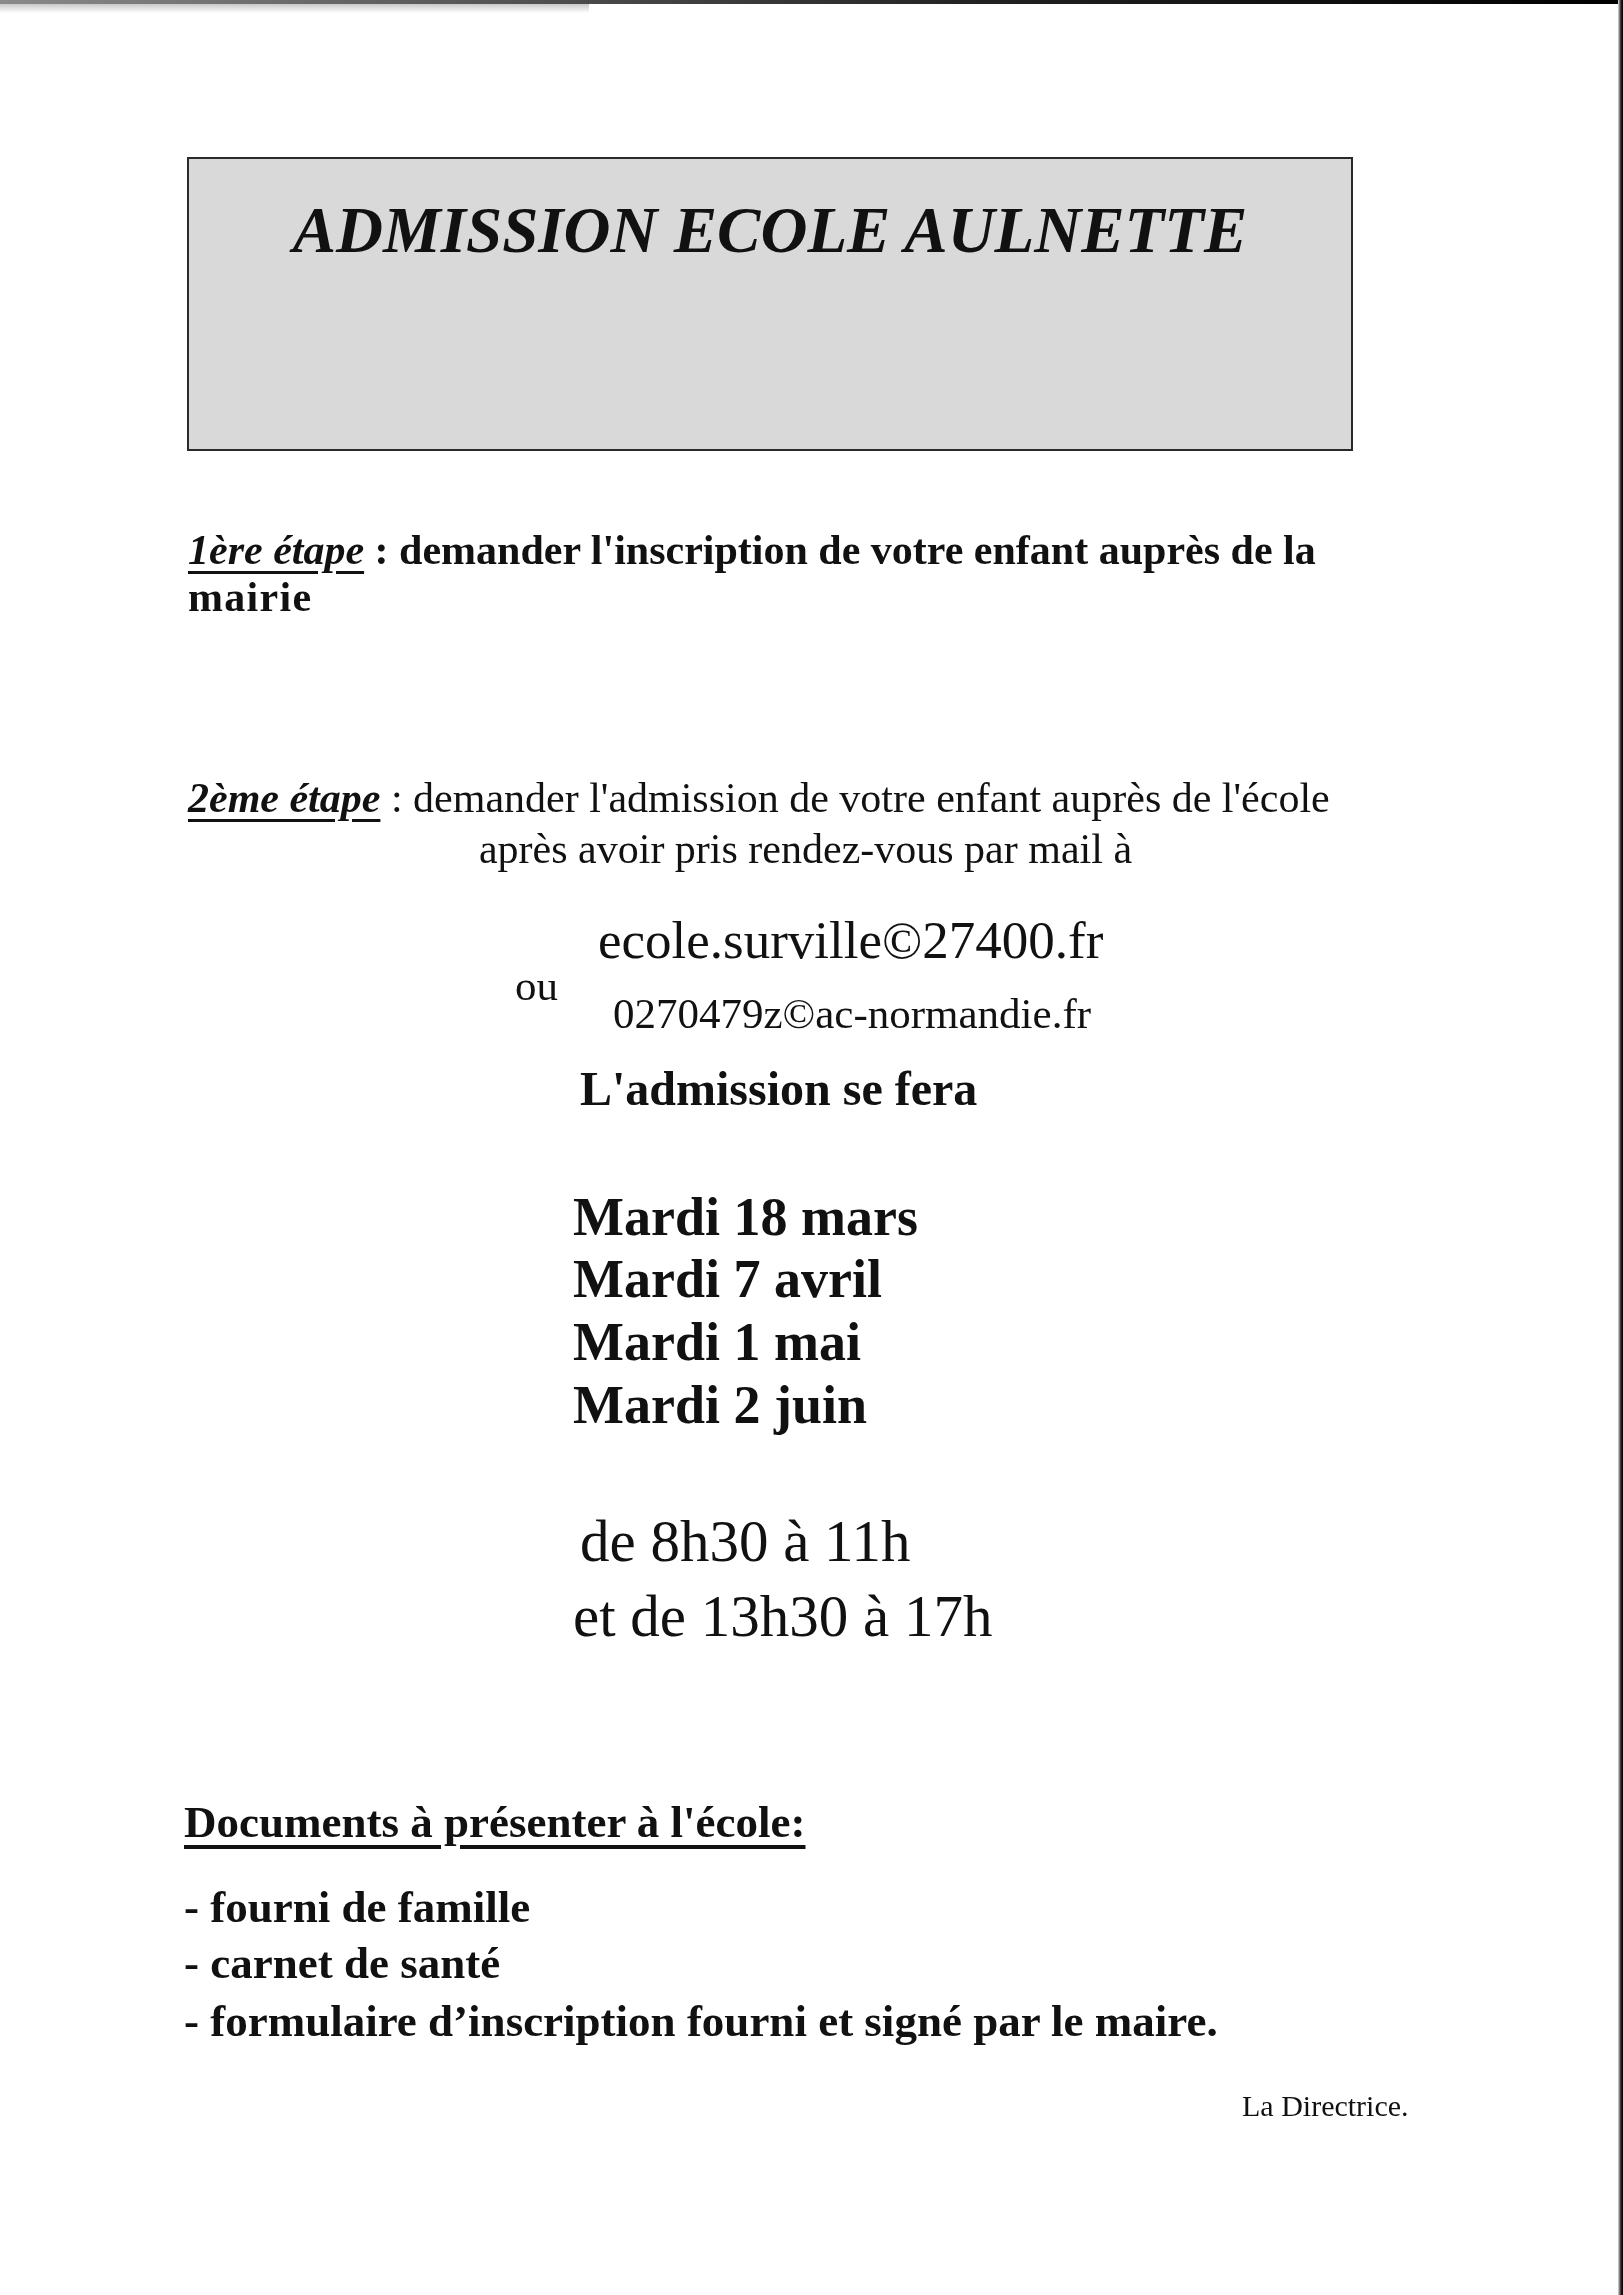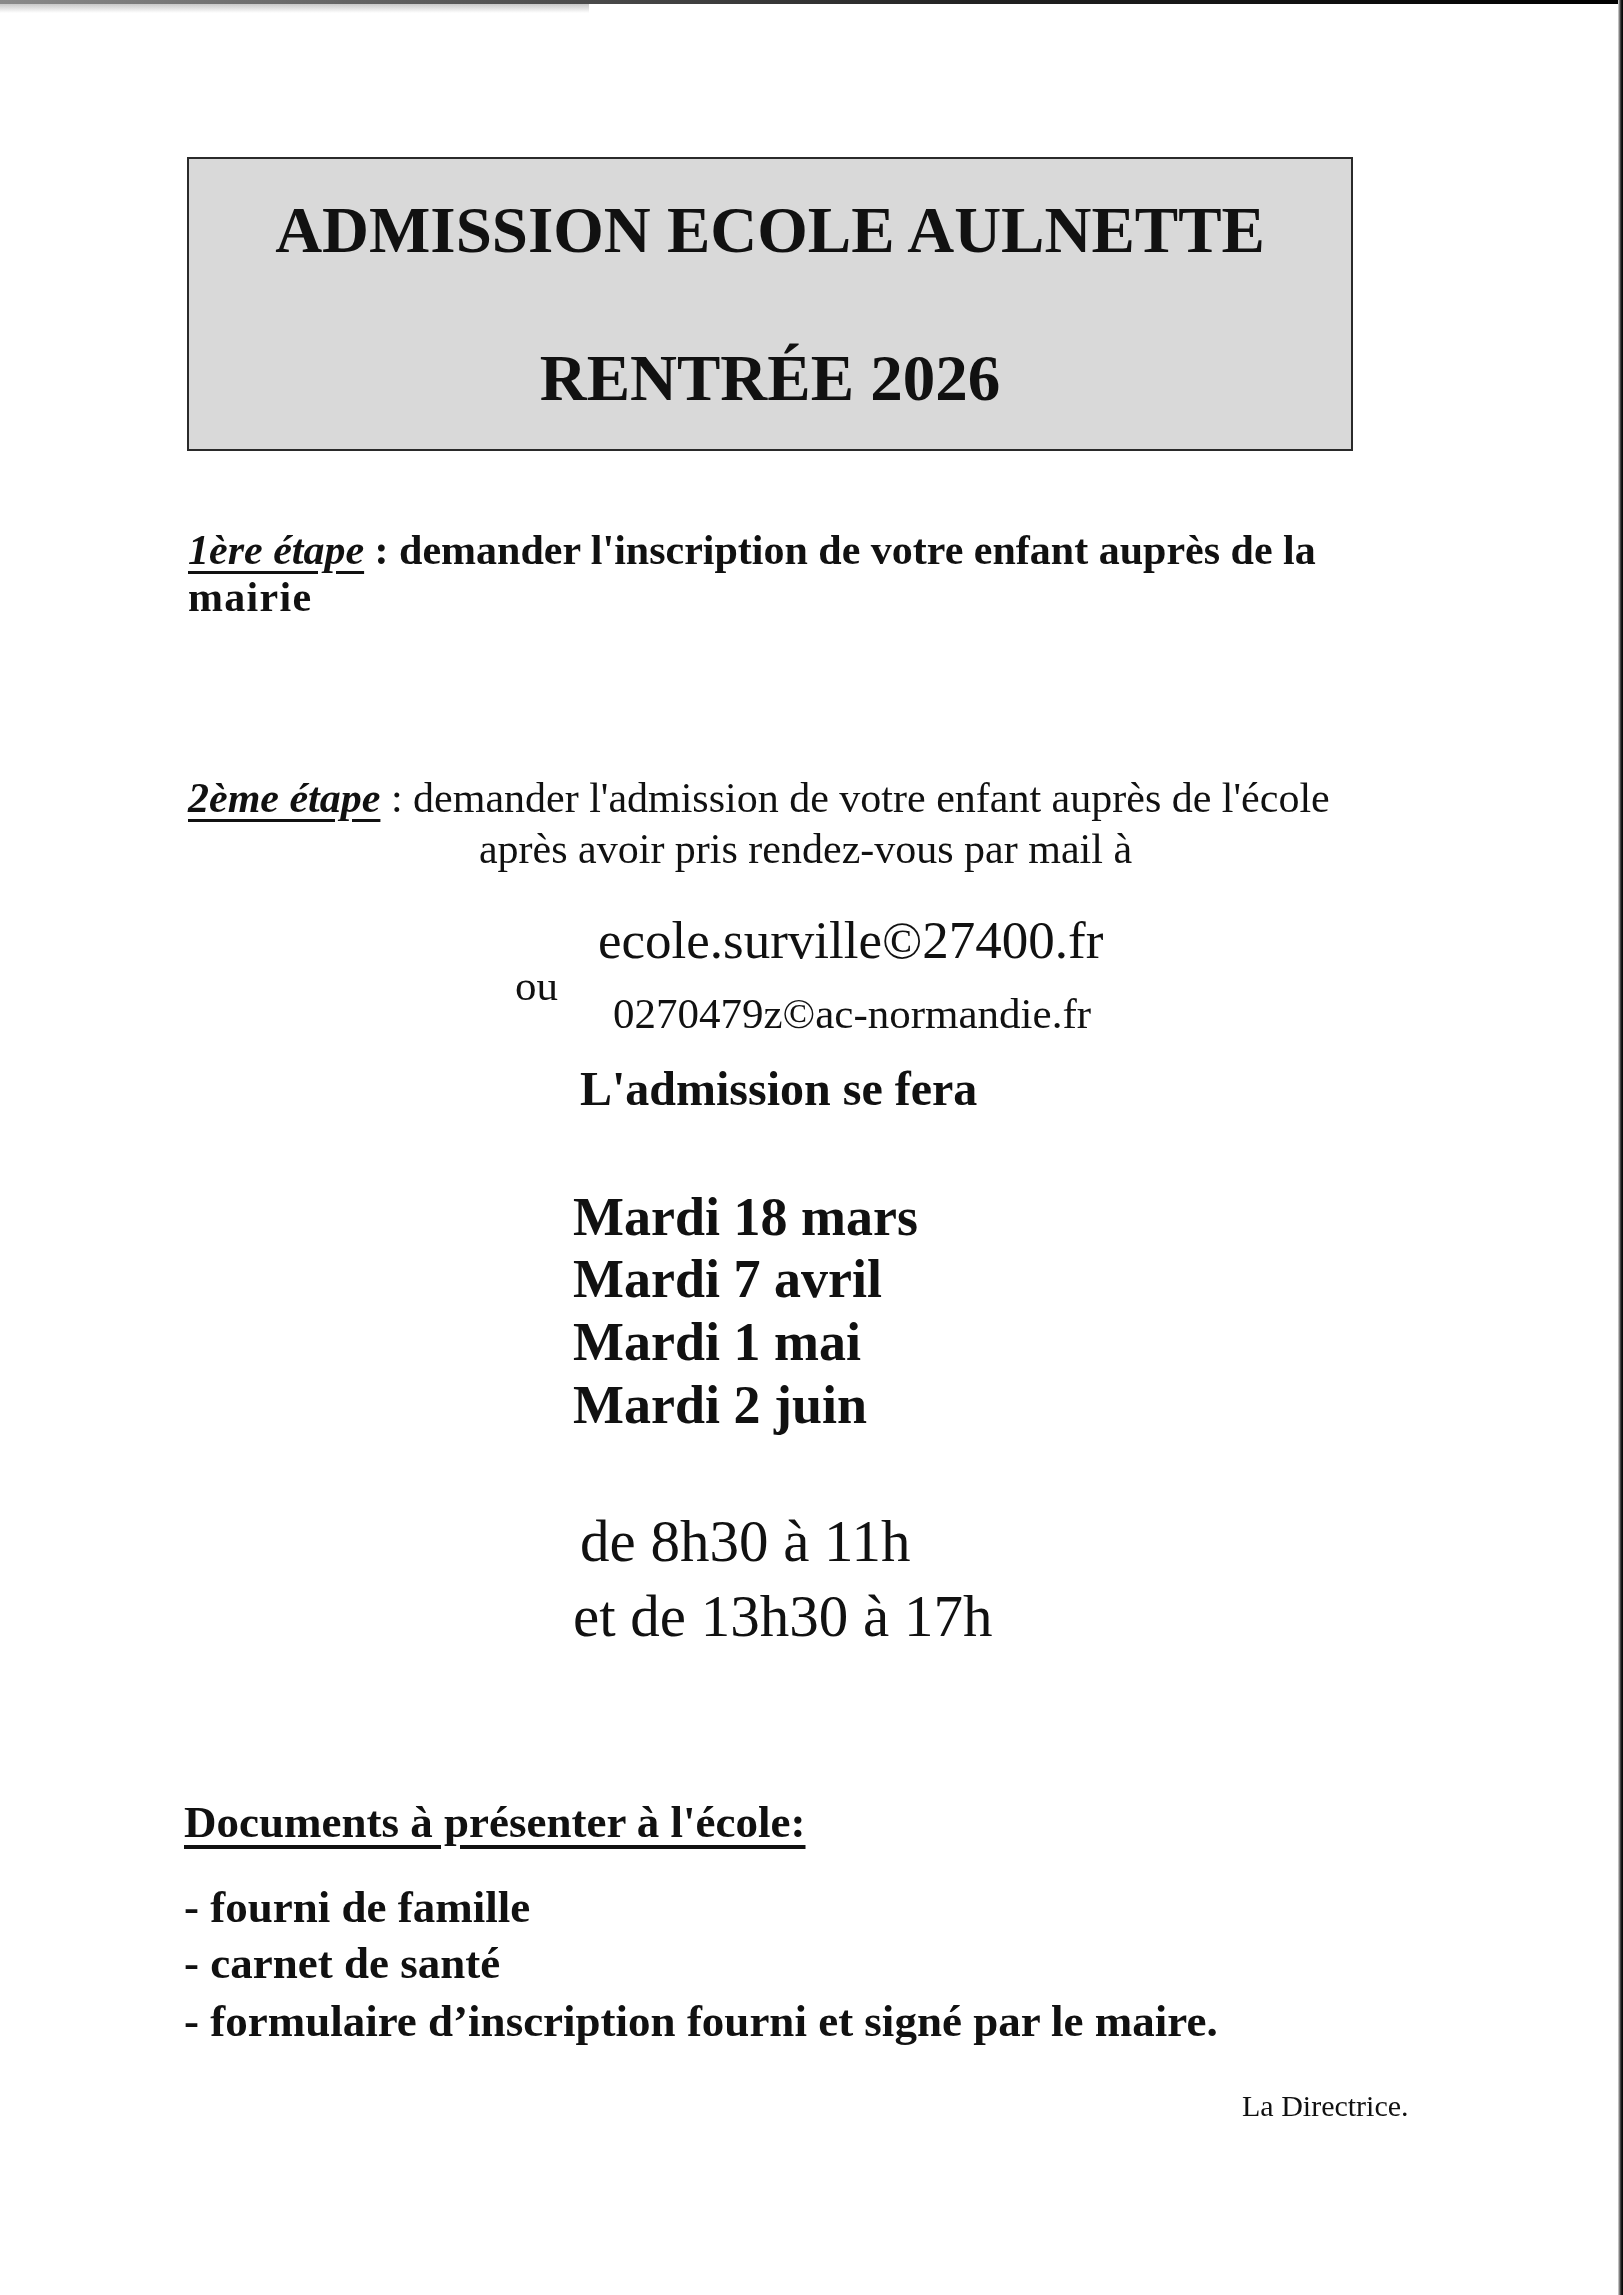--- a/index.html
+++ b/index.html
@@ -15,41 +15,40 @@
     .scan-top-fade {
       position: absolute; left: 0; top: 3.9px; width: 589px; height: 9.2px;
       background: linear-gradient(180deg, #c8c8c8, rgba(255,255,255,0));
     }
     .scan-right {
       position: absolute; right: 0; top: 0; width: 5.2px; height: 2295px;
       background: linear-gradient(90deg, #e0e0e0, #222 60%, #000);
     }
     .header-box {
       position: absolute; left: 187px; top: 157px; width: 1166px; height: 294px;
-      background: #d9d9d9; border: 2px solid #2a2a2a; box-sizing: border-box;
+      background: #d9d9d9; border: 2px solid #2a2a2a; box-sizing: border-box; font-style: italic;
     }
     .line { position: absolute; white-space: nowrap; line-height: 1; }
     .title {
       left: 0; width: 100%; text-align: center;
       font-weight: bold; font-size: 65px;
     }
     .b { font-weight: bold; }
     .step-label { font-style: italic; font-weight: bold; text-decoration: underline; text-decoration-thickness: 3.3px; text-underline-offset: 6.5px; }
     .u-heading { font-weight: bold; text-decoration: underline; text-decoration-thickness: 3.9px; text-underline-offset: 7.9px; }
   </style>
 </head>
 <body>
 
 <div class="scan-top"></div>
 <div class="scan-top-fade"></div>
 <div class="scan-right"></div>
 
 <div class="header-box">
   <div class="line title" style="top:39px;">ADMISSION ECOLE AULNETTE</div>
-  <div class="line title" style="top:187px;">RENTRÉE 2026</div>
 </div>
 
 <div class="line b" style="left:188px; top:529px; font-size:42px;">
   <span class="step-label">1ère étape</span><span> : </span><span>demander l'inscription de votre enfant auprès de la</span>
 </div>
 <div class="line b" style="left:188px; top:576px; font-size:42px; letter-spacing:1.3px;">mairie</div>
 
 <div class="line" style="left:188px; top:777px; font-size:42px;">
   <span class="step-label">2ème étape</span><span> : </span><span>demander l'admission de votre enfant auprès de l'école</span>
 </div>

